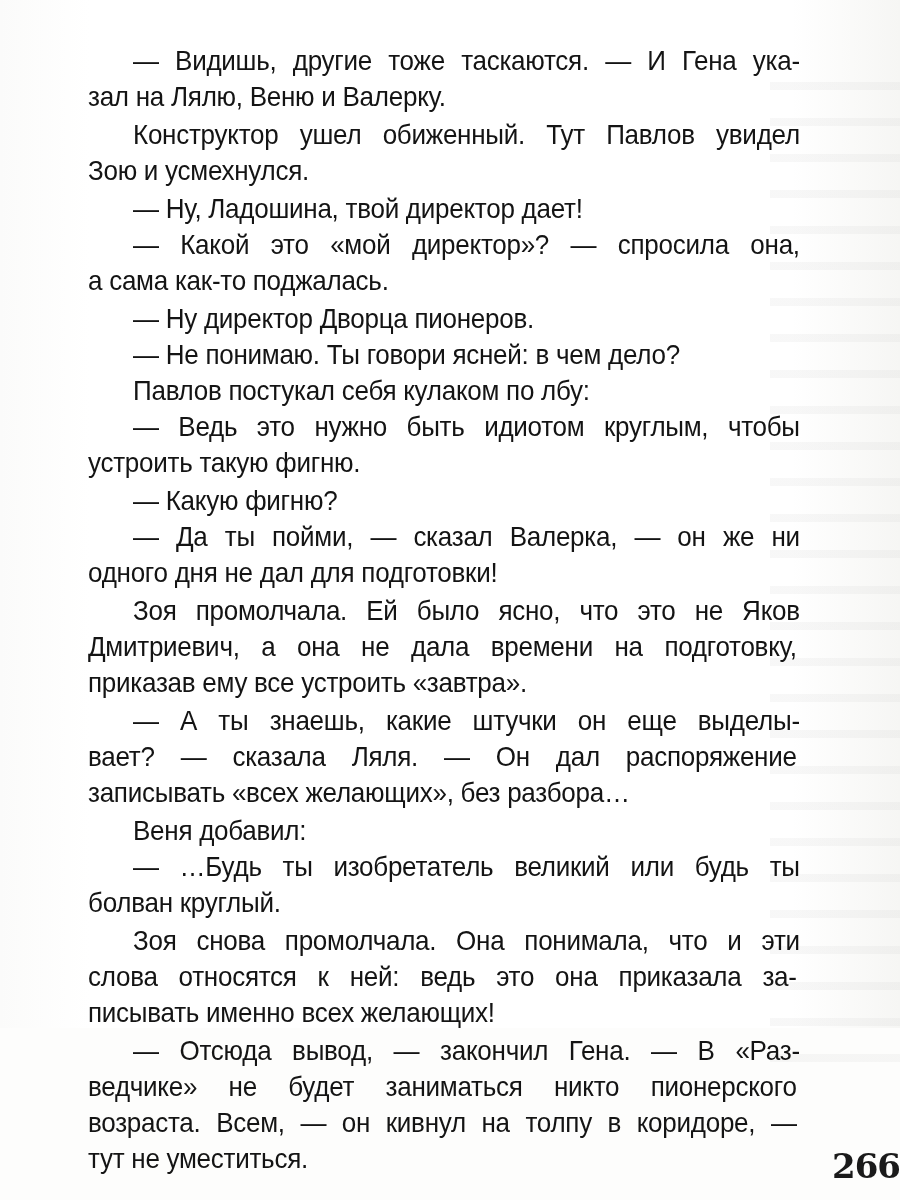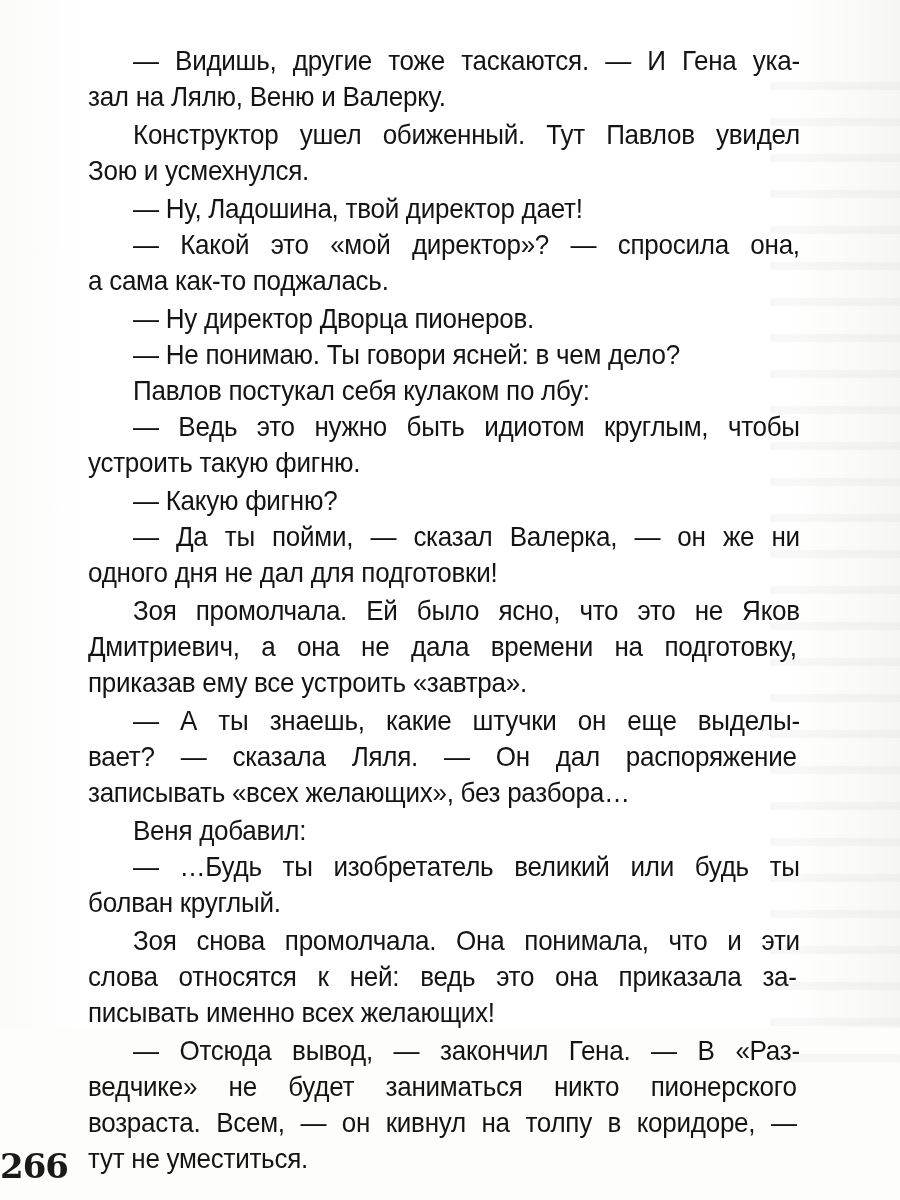--- a/index.html
+++ b/index.html
@@ -27,21 +27,21 @@
       font-size: 28px; line-height: 34px; height: 34px;
       white-space: nowrap;
       letter-spacing: -0.3px;
       transform: scaleX(0.93);
       transform-origin: left center;
     }
     .line.indent { left: 45px; width: 717px; }
     .line.justify { text-align: justify; text-align-last: justify; }
     .page-number {
       position: absolute; left: 0; width: 900px; top: 1146px;
-      text-align: left;
+      text-align: right;
       font-family: "DejaVu Serif", "Liberation Serif", serif;
       font-weight: bold; font-size: 34px; letter-spacing: -1px;
       color: #1a1a1a;
     }
   </style>
 </head>
 <body>
 
 <div class="page">
   <div class="bleed"></div>

